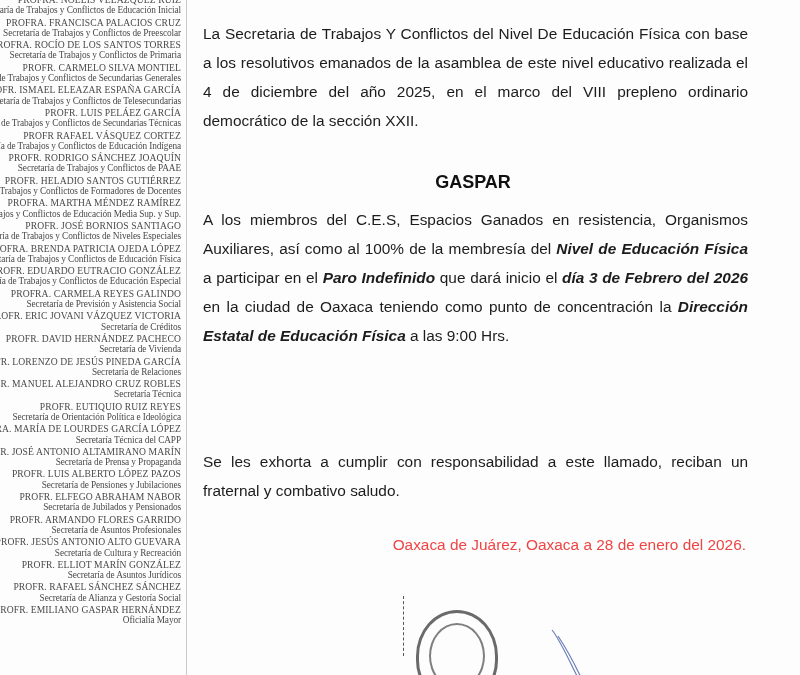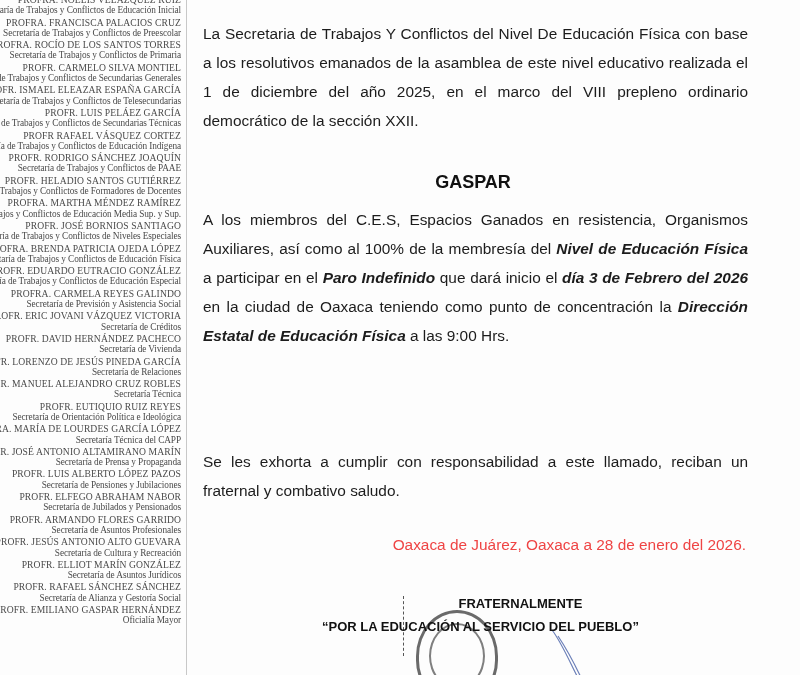--- a/index.html
+++ b/index.html
@@ -190,35 +190,31 @@
       <div class="entry">
         <span class="role">Oficialía Mayor</span>
         <span class="name"></span>
       </div>
     </div>
 </div>
 
 <div class="divider"></div>
 
 <div class="main">
-  <div class="para p1">La Secretaria de Trabajos Y Conflictos del Nivel De Educación Física con base a los resolutivos emanados de la asamblea de este nivel educativo realizada el 1 de diciembre del año 2025, en el marco del VIII prepleno ordinario democrático de la sección XXII.</div>
+  <div class="para p1">La Secretaria de Trabajos Y Conflictos del Nivel De Educación Física con base a los resolutivos emanados de la asamblea de este nivel educativo realizada el 4 de diciembre del año 2025, en el marco del VIII prepleno ordinario democrático de la sección XXII.</div>
 
   <div class="title">GASPAR</div>
 
   <div class="para p2">
     <span>A los miembros del C.E.S, Espacios Ganados en resistencia, Organismos Auxiliares, así como al 100% de la membresía del </span><b>Nivel de Educación Física</b><span> a participar en el </span><b>Paro Indefinido</b><span> que dará inicio el </span><b>día 3 de Febrero del 2026</b><span> en la ciudad de Oaxaca teniendo como punto de concentración la </span><b>Dirección Estatal de Educación Física</b><span> a las 9:00 Hrs.</span>
   </div>
 
   <div class="para p3">Se les exhorta a cumplir con responsabilidad a este llamado, reciban un fraternal y combativo saludo.</div>
 
   <div class="date">Oaxaca de Juárez, Oaxaca a 28 de enero del 2026.</div>
 
   <div class="tick"></div>
   <div class="seal"></div>
   <svg class="sig" viewBox="0 0 40 60">
     <path d="M4 2 C 12 12, 20 30, 30 50 M10 8 C 18 20, 26 34, 36 56" stroke="#6b7fb8" stroke-width="1.2" fill="none"></path>
   </svg>
 
-  <div class="closing">
-    <span class="l1">FRATERNALMENTE</span>
-    <span class="l2">“POR LA EDUCACIÓN AL SERVICIO DEL PUEBLO”</span>
-  </div>
 </div>
 
 </body></html>

